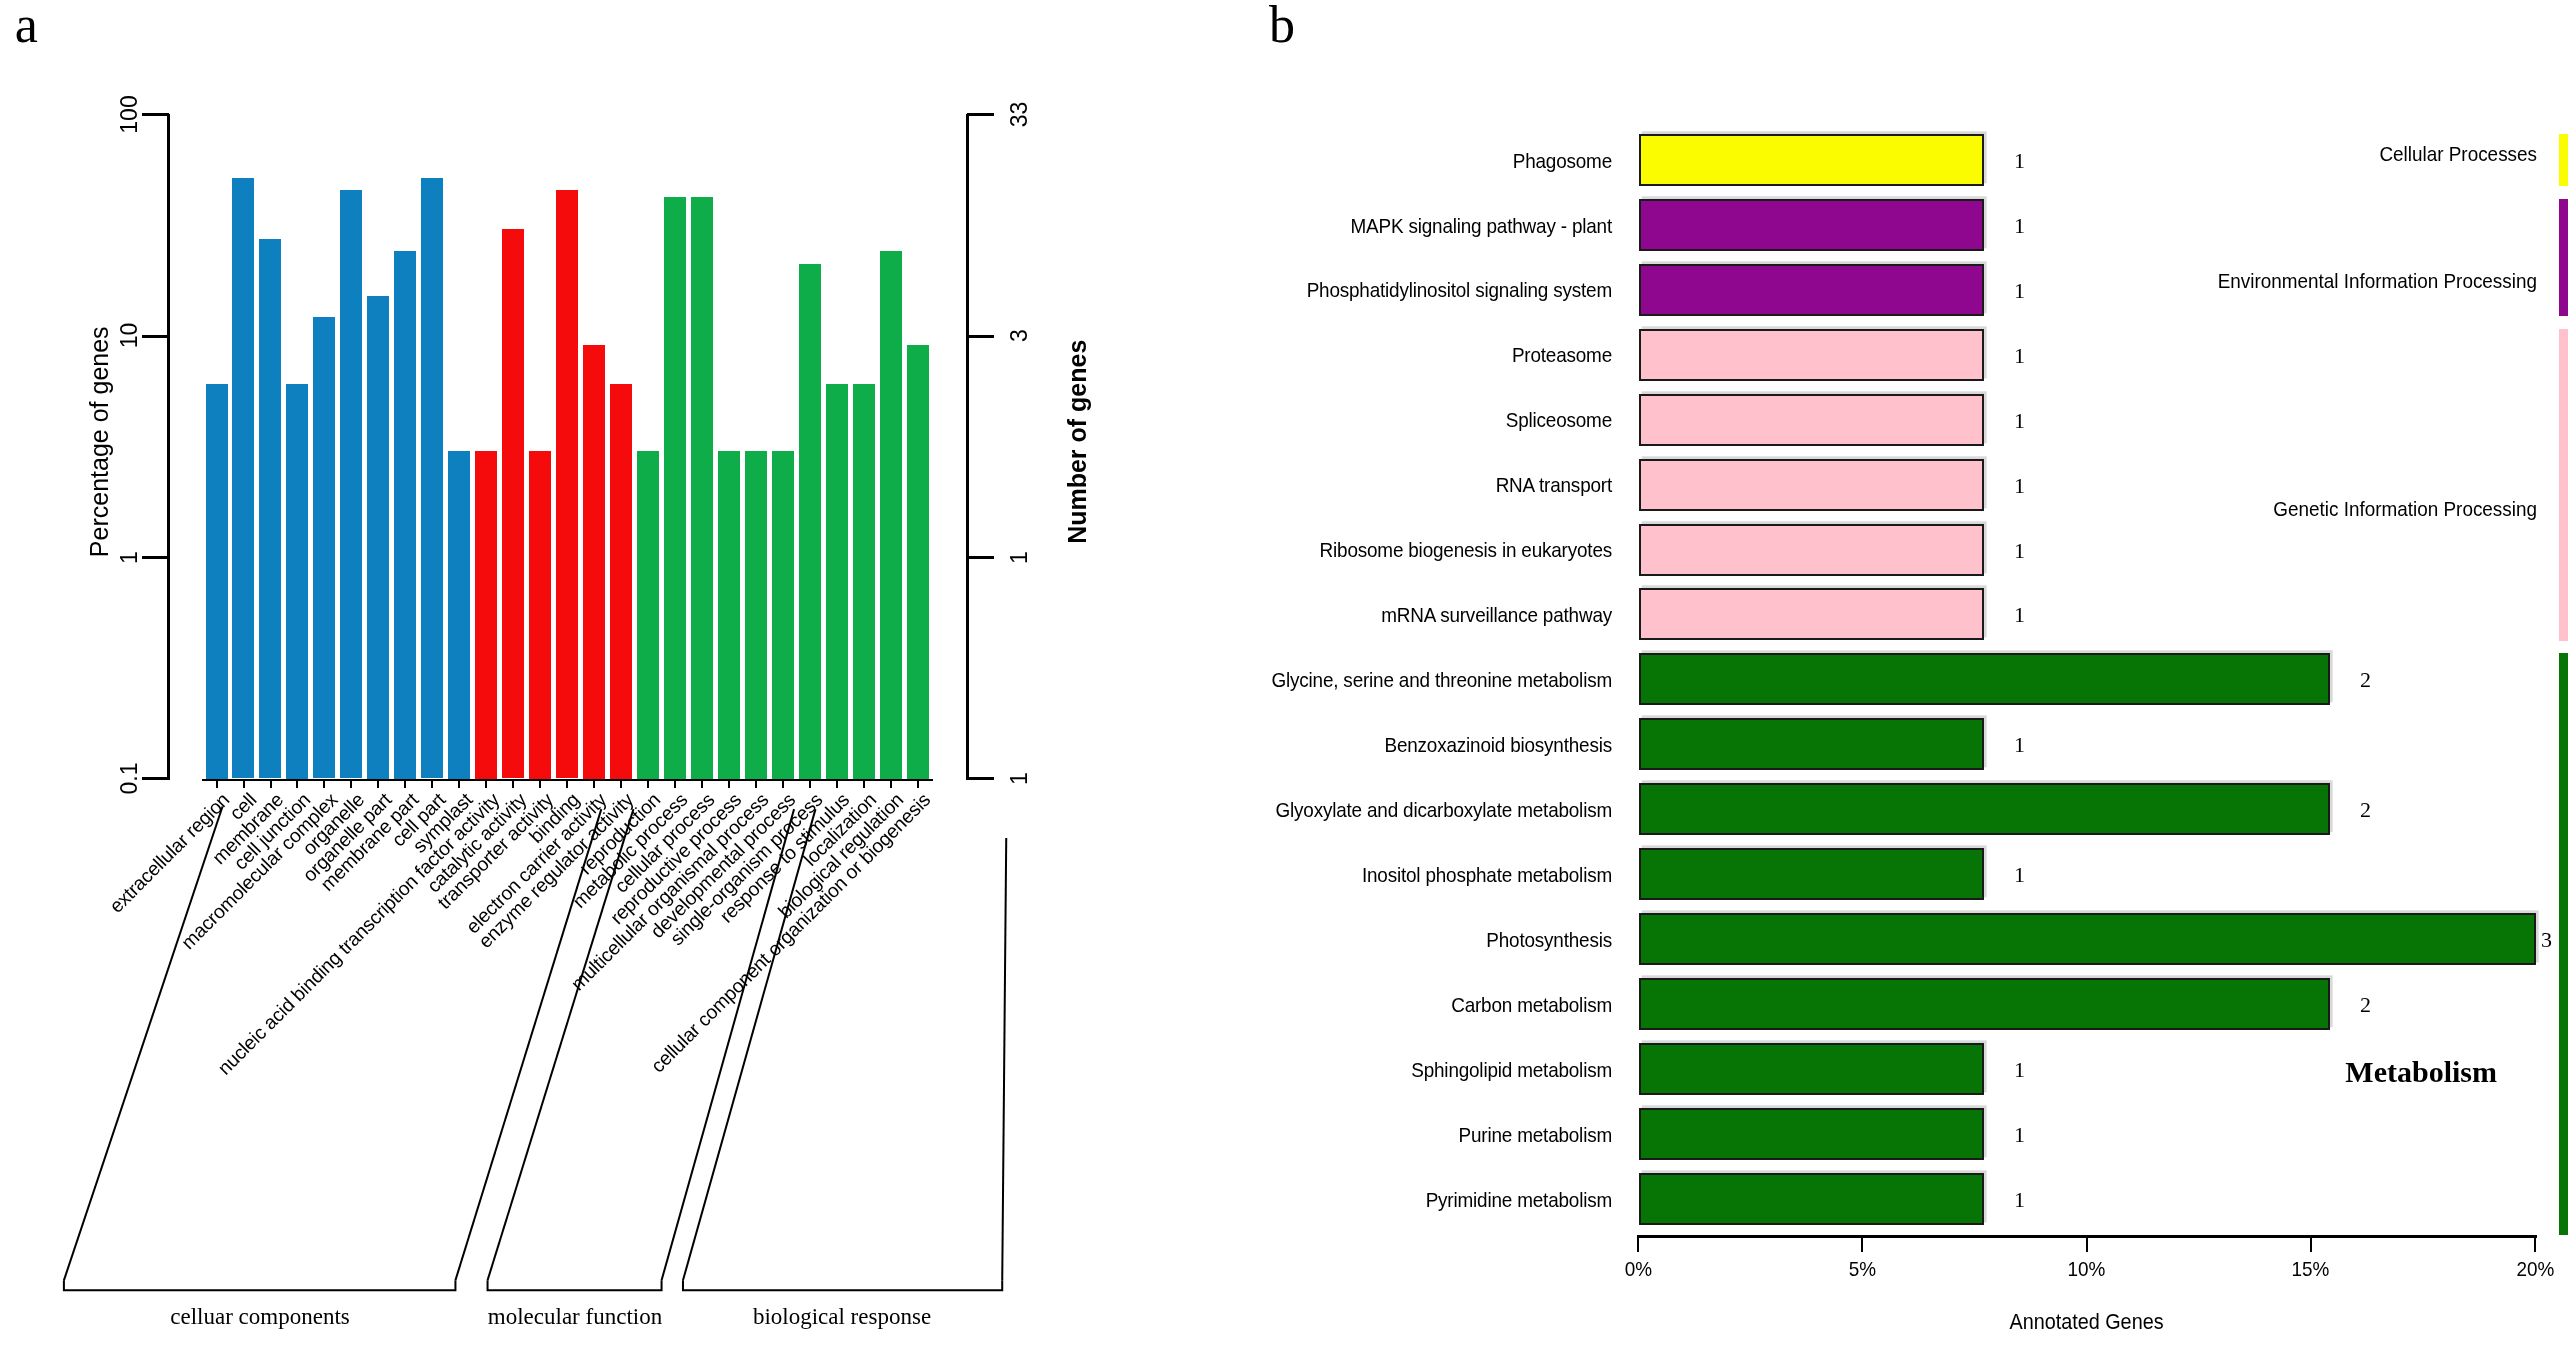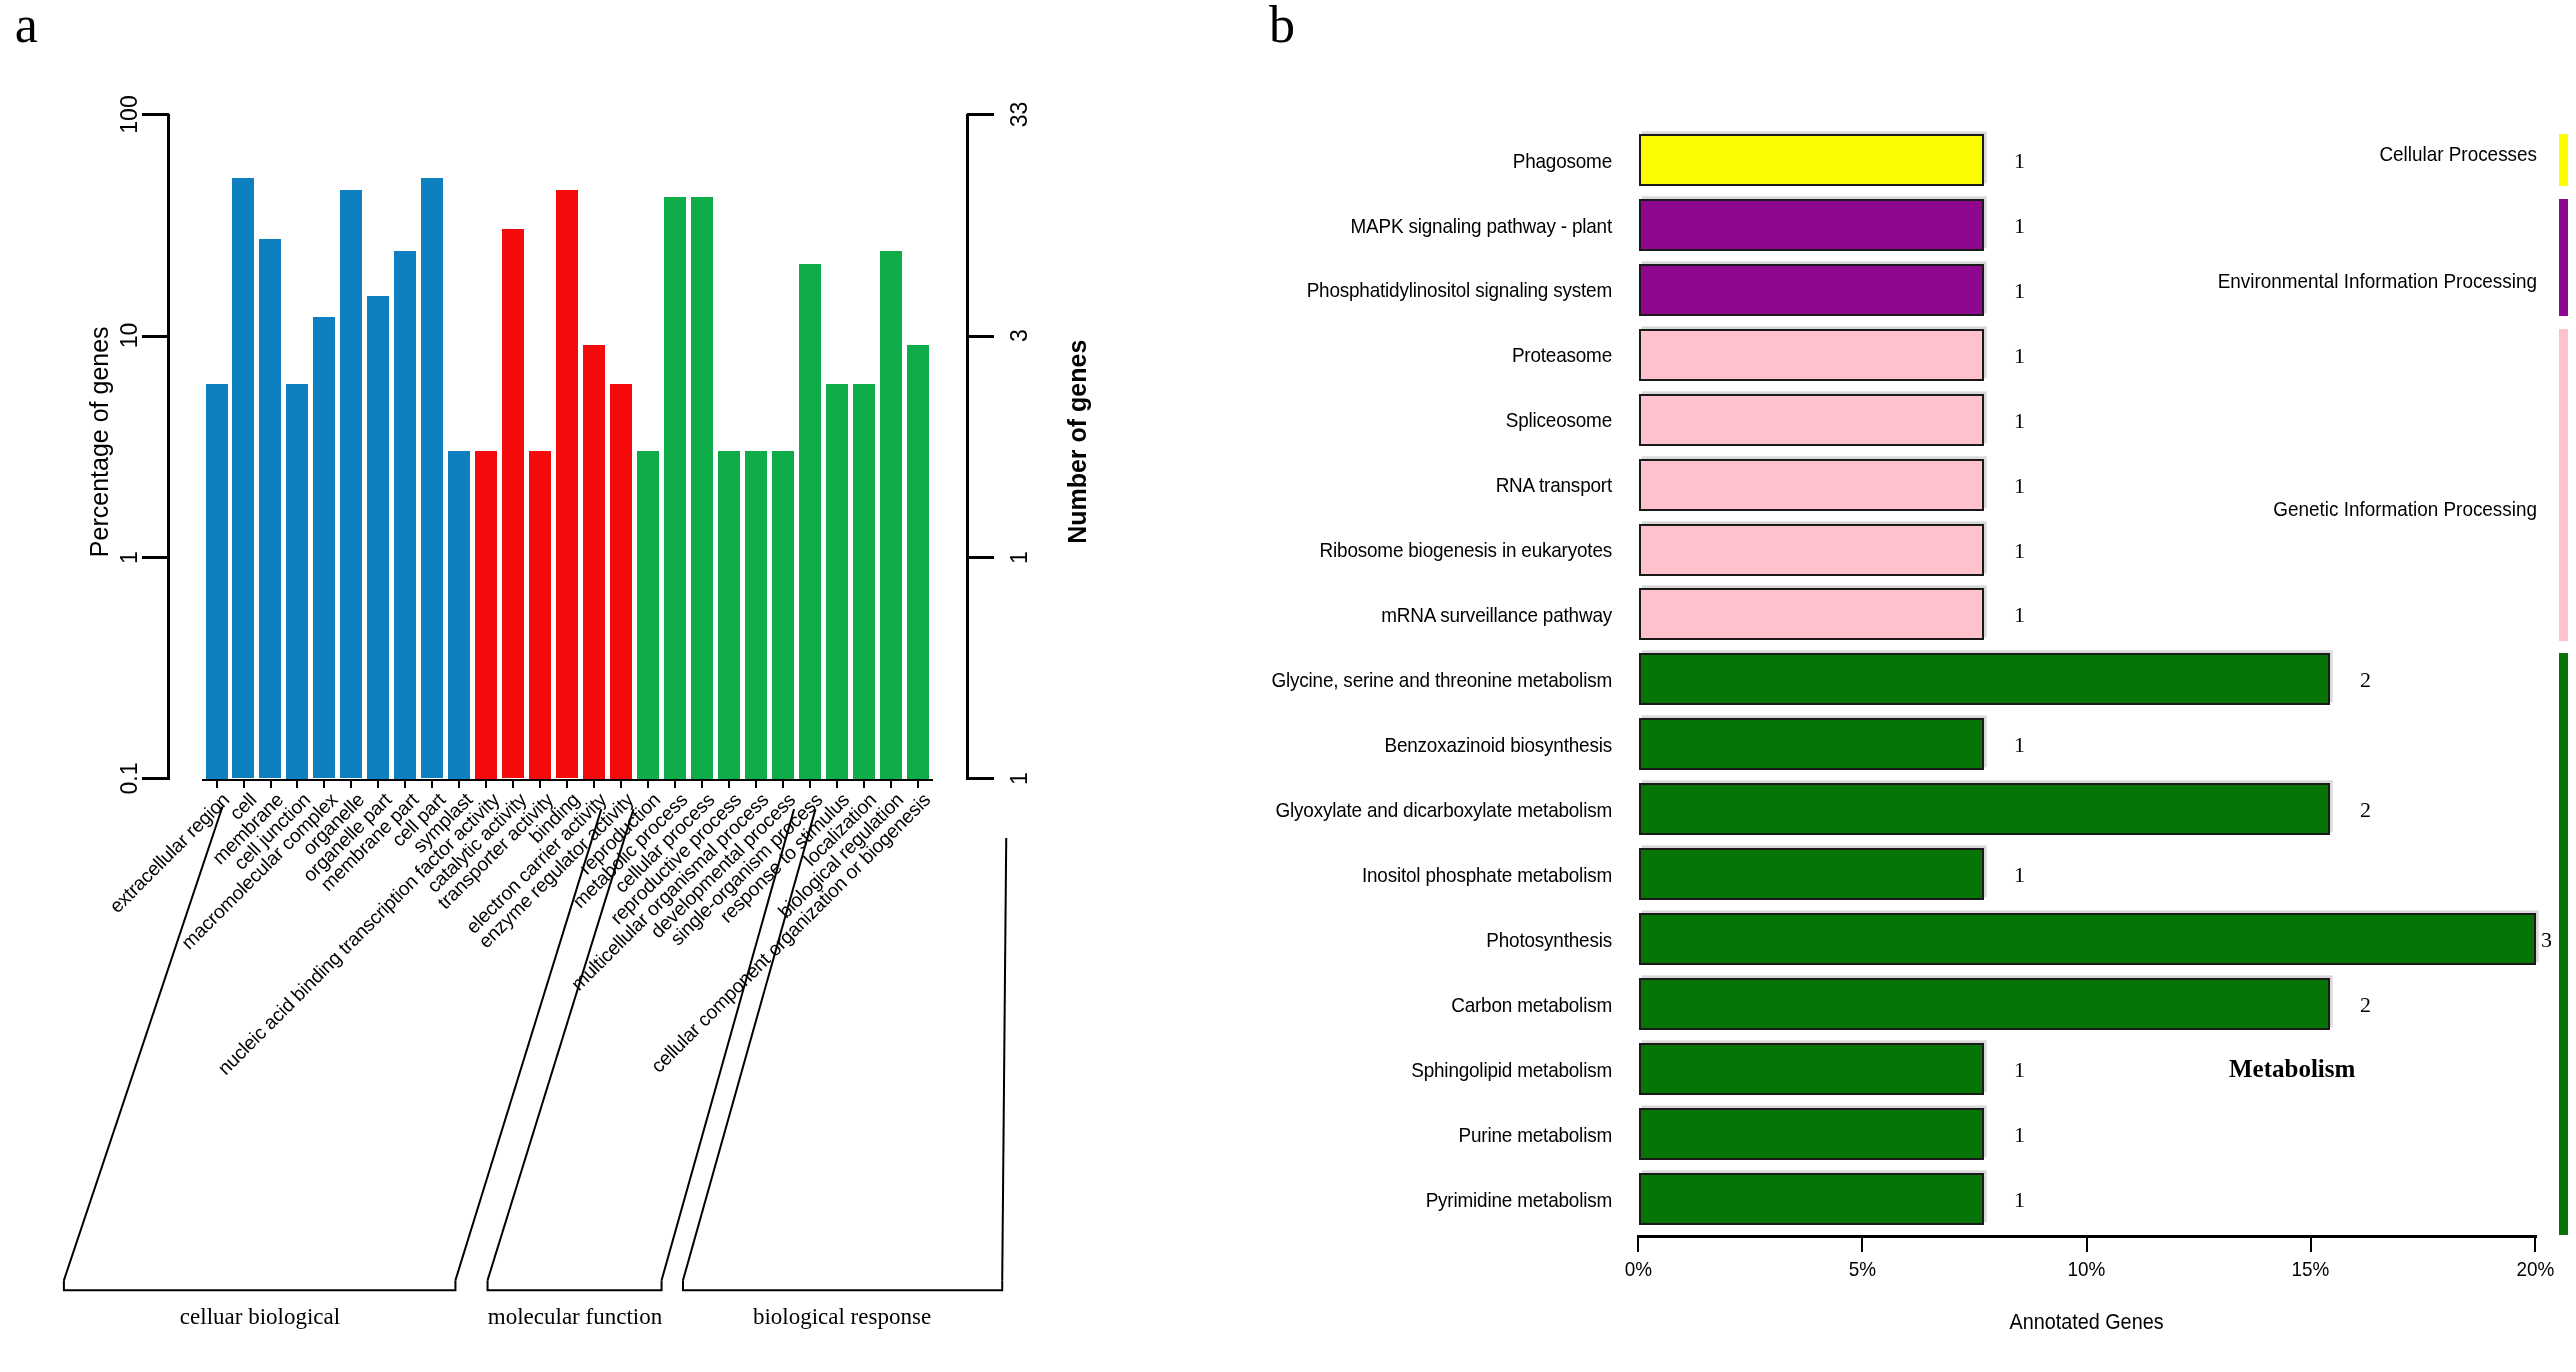--- a/index.html
+++ b/index.html
@@ -149,32 +149,32 @@
     <path d="M95,1913 L332,1205" fill="none" stroke="#000" stroke-width="3"></path>
     <path d="M680,1913 L898,1209" fill="none" stroke="#000" stroke-width="3"></path>
     <path d="M728,1913 L728,1928 L988,1928 L988,1913" fill="none" stroke="#000" stroke-width="3"></path>
     <path d="M728,1913 L946,1209" fill="none" stroke="#000" stroke-width="3"></path>
     <path d="M988,1913 L1186,1209" fill="none" stroke="#000" stroke-width="3"></path>
     <path d="M1020,1913 L1020,1928 L1497,1928 L1497,1913" fill="none" stroke="#000" stroke-width="3"></path>
     <path d="M1020,1913 L1218,1209" fill="none" stroke="#000" stroke-width="3"></path>
     <path d="M1497,1913 L1503,1252" fill="none" stroke="#000" stroke-width="3"></path>
   </svg>
 
-  <div class="group-name" style="left:59px;top:1304px;">celluar biological</div>
+  <div class="group-name" style="left:59px;top:1304px;">celluar components</div>
   <div class="group-name" style="left:374px;top:1304px;">molecular function</div>
   <div class="group-name" style="left:641px;top:1304px;">biological response</div>
 
   <div class="ytick-line" style="left:1638px;top:1235px;width:899px;height:2.7px;"></div>
   <div class="btick-label" style="left:1966px;top:1309px;width:241px;font-size:22px;">Annotated Genes</div>
 
   <div class="cat-label" style="left:1801px;top:142px;">Cellular Processes</div>
   <div class="cat-label" style="left:1801px;top:269px;">Environmental Information Processing</div>
   <div class="cat-label" style="left:1801px;top:497px;">Genetic Information Processing</div>
-  <div class="abs" style="left:2229px;top:1055px;width:268px;text-align:left;
-       font-family:'Liberation Serif',serif;font-weight:bold;font-size:25px;">Metabolism</div>
+  <div class="abs" style="left:2229px;top:1055px;width:268px;text-align:right;
+       font-family:'Liberation Serif',serif;font-weight:bold;font-size:30px;">Metabolism</div>
 
   <div id="pb-dynamic">
       <div class="row-label" style="left:809px;top:149px;">Phagosome</div>
       <div class="bar-b" style="left:1639px;top:134px;width:341px;height:48px;background:#fcfc00;"></div>
       <div class="val-b" style="left:2014px;top:148px;">1</div>
       <div class="row-label" style="left:809px;top:214px;">MAPK signaling pathway - plant</div>
       <div class="bar-b" style="left:1639px;top:199px;width:341px;height:48px;background:#8f068f;"></div>
       <div class="val-b" style="left:2014px;top:213px;">1</div>
       <div class="row-label" style="left:809px;top:278px;">Phosphatidylinositol signaling system</div>
       <div class="bar-b" style="left:1639px;top:264px;width:341px;height:48px;background:#8f068f;"></div>

